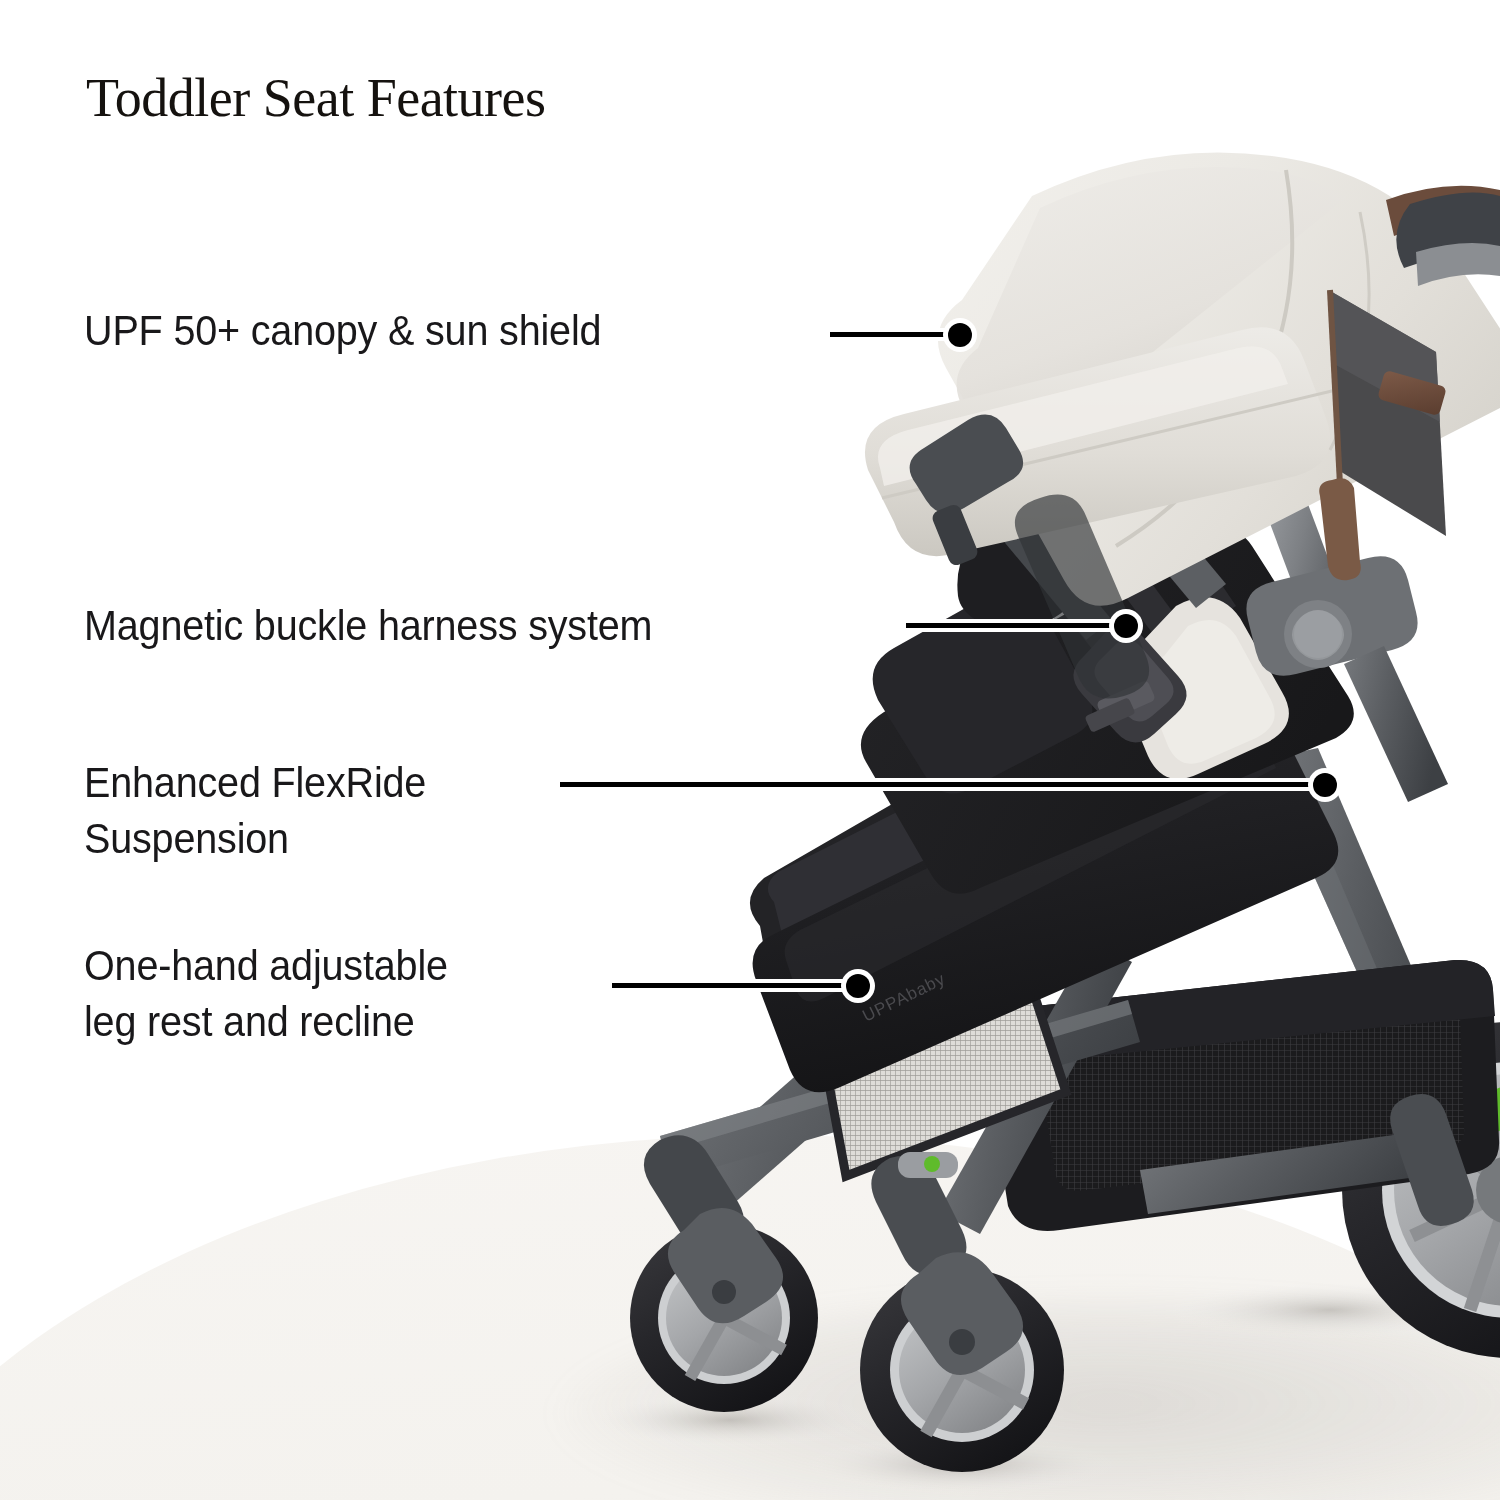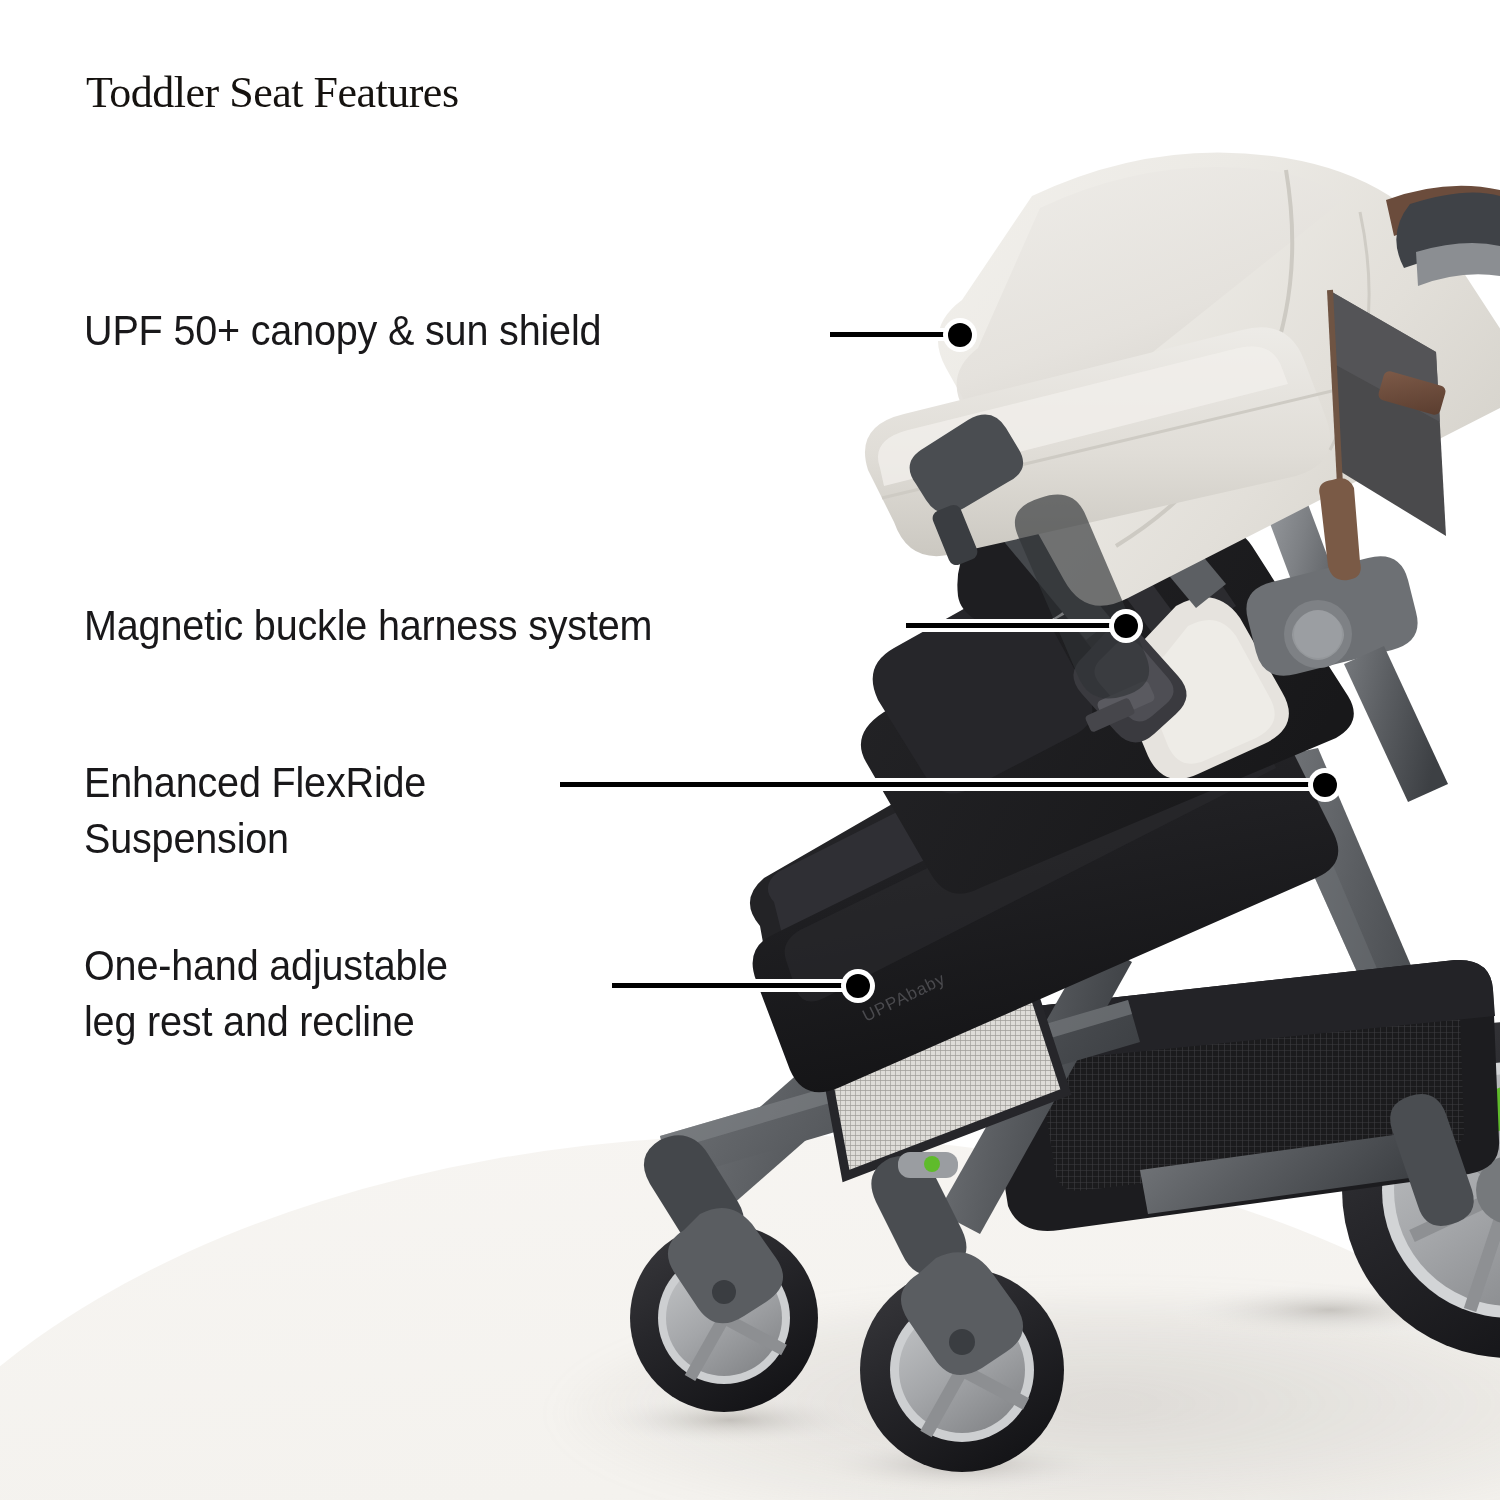--- a/index.html
+++ b/index.html
@@ -36,21 +36,21 @@
     background: radial-gradient(ellipse at 50% 45%, rgba(140,136,130,0.22) 0%, rgba(160,156,150,0.10) 52%, rgba(255,255,255,0) 76%);
     filter: blur(14px);
   }
 
   
   .title {
     position: absolute;
     left: 86px;
     top: 70px;
     font-family: "Liberation Serif", serif;
-    font-size: 44px;
+    font-size: 54px;
     line-height: 1.06;
     letter-spacing: -0.5px;
     color: #15120f;
     white-space: nowrap;
   }
 
   
   .feature-label {
     position: absolute;
     font-family: "Liberation Sans", sans-serif;

